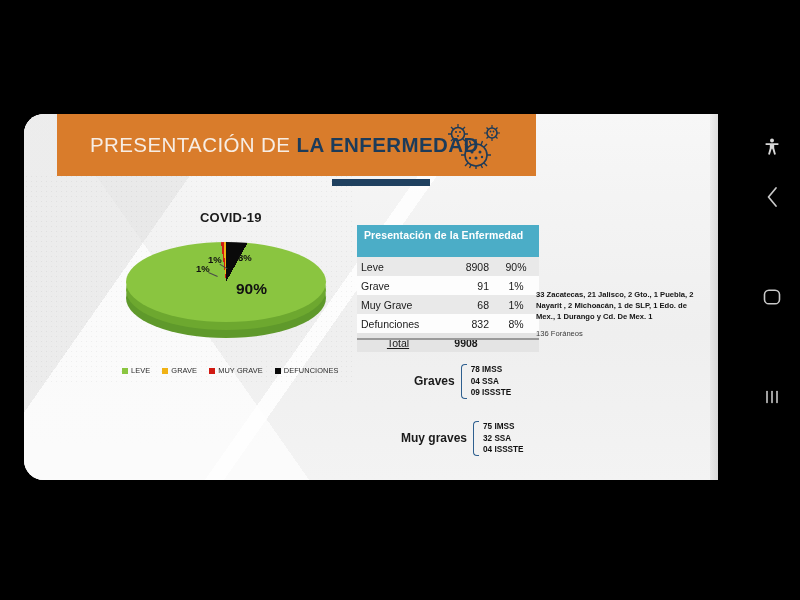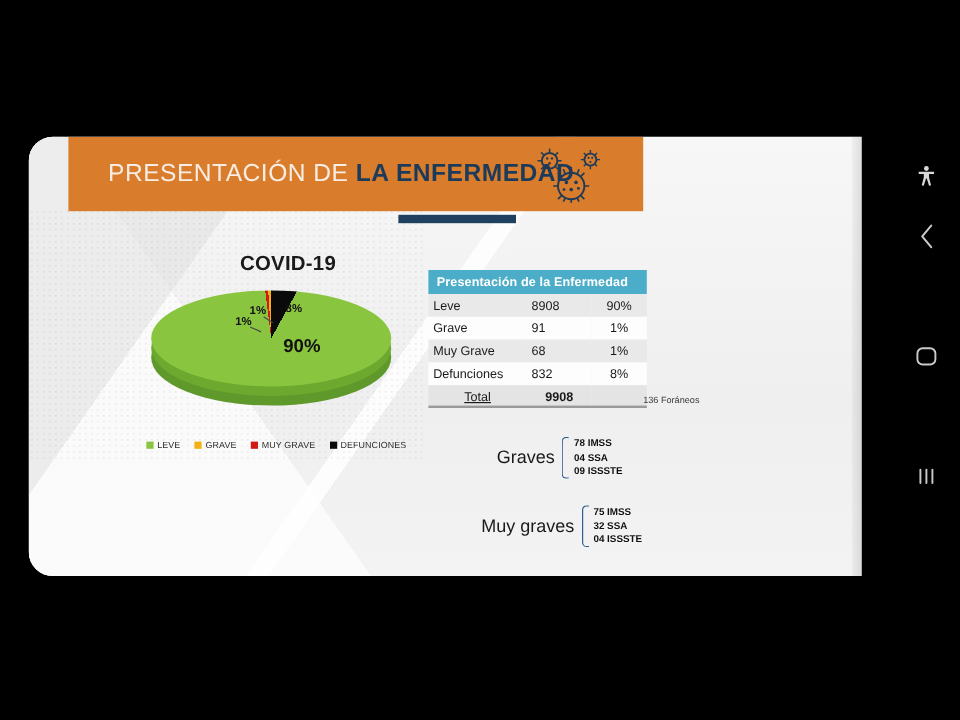--- a/index.html
+++ b/index.html
@@ -37,21 +37,21 @@
   }
   #hdr-title{
     margin-left:33px;color:#f7ede4;font-size:20.5px;letter-spacing:.4px;white-space:nowrap;
   }
   #hdr-title b{color:#1c3b5a;font-weight:bold;}
   #hdr-virus{position:absolute;right:18px;top:8px;width:82px;height:48px;}
   #hdr-rule{position:absolute;left:308px;top:65px;width:98px;height:7px;background:#1f405f;}
 
   
   #pie-block{position:absolute;left:84px;top:96px;width:250px;height:180px;}
-  #pie-title{position:absolute;left:92px;top:0;font-size:17px;font-weight:bold;color:#1a1a1a;letter-spacing:.2px;}
+  #pie-title{position:absolute;left:92px;top:0;font-size:13px;font-weight:bold;color:#1a1a1a;letter-spacing:.2px;}
   #pie-wrap{position:absolute;left:10px;top:26px;width:218px;height:120px;}
   .pie-side{
     position:absolute;left:8px;top:22px;width:200px;height:80px;border-radius:50%/50%;
     background:#5f992b;
   }
   .pie-side2{
     position:absolute;left:8px;top:14px;width:200px;height:80px;border-radius:50%/50%;
     background:#6da82f;
   }
   .pie-top{
@@ -71,38 +71,38 @@
   .leader{position:absolute;background:#4a4a4a;height:1px;}
   #ld-1{left:101px;top:30px;width:9px;transform:rotate(33deg);}
   #ld-2{left:90px;top:38px;width:10px;transform:rotate(24deg);}
 
   #legend{position:absolute;left:14px;top:156px;display:flex;gap:12px;align-items:center;font-size:7.4px;color:#2b2b2b;letter-spacing:.1px;}
   .lg{display:flex;align-items:center;gap:3px;}
   .sw{width:6px;height:6px;display:inline-block;}
 
   
   #tbl{position:absolute;left:333px;top:111px;width:182px;font-size:10.5px;color:#1a1a1a;border-collapse:collapse;}
-  #tbl th{background:#4badc7;color:#fff;font-size:10.5px;font-weight:bold;text-align:left;padding:4px 0 4px 7px;letter-spacing:.1px;margin-top:12px;}
+  #tbl th{background:#4badc7;color:#fff;font-size:10.5px;font-weight:bold;text-align:left;padding:4px 0 16px 7px;letter-spacing:.1px;margin-top:12px;}
   #tbl td{padding:3.5px 4px;}
-  #tbl td.n{text-align:left;width:46px;}
+  #tbl td.n{text-align:right;width:46px;}
   #tbl td.p{text-align:center;width:38px;}
   #tbl tr.alt td{background:#e9e9e9;}
   #tbl tr.plain td{background:#fdfdfd;}
   #tbl tr.tot td{background:#e4e4e4;text-align:center;font-weight:normal;}
   #tbl tr.tot td.n{font-weight:bold;}
   #tbl tr.tot td.lab{text-align:center;text-decoration:underline;}
   #tbl-underline{position:absolute;left:333px;top:224px;width:182px;height:2px;background:#9a9a9a;}
 
   
   #note{position:absolute;left:512px;top:176px;width:172px;font-size:7.6px;line-height:1.42;font-weight:bold;color:#141414;}
   #note2{position:absolute;left:512px;top:215px;font-size:7.6px;color:#3a3a3a;}
 
   
   .grp{position:absolute;display:flex;align-items:center;gap:4px;}
-  .grp-lab{font-size:15px;font-weight:normal;color:#1a1a1a;}
+  .grp-lab{font-size:12px;font-weight:bold;color:#1a1a1a;}
   .brk{position:relative;width:8px;align-self:stretch;}
   .brk:before{
     content:"";position:absolute;left:2px;top:0;bottom:0;right:0;
     border:1.6px solid #2e5f8f;border-right:none;border-radius:4px 0 0 4px;
   }
   .grp-items{font-size:8.2px;font-weight:bold;color:#111;line-height:1.42;}
   #grp-graves{left:390px;top:250px;}
   #grp-muygraves{left:377px;top:307px;}
 
   
@@ -246,20 +246,21 @@
         </tr>
         <tr class="tot">
           <td class="lab">Total</td>
           <td class="n">9908</td>
           <td class="p"></td>
         </tr>
       </tbody>
     </table>
     <div id="tbl-underline"></div>
 
+    <div id="note">33 Zacatecas, 21 Jalisco, 2 Gto., 1 Puebla, 2 Nayarit , 2 Michoacán, 1 de SLP, 1 Edo. de Mex., 1 Durango y Cd. De Mex. 1</div>
     <div id="note2">136 Foráneos</div>
 
     <div class="grp" id="grp-graves">
       <span class="grp-lab">Graves</span>
       <span class="brk"></span>
       <span class="grp-items">
         <div>78 IMSS</div>
         <div>04 SSA</div>
         <div>09 ISSSTE</div>
       </span>

